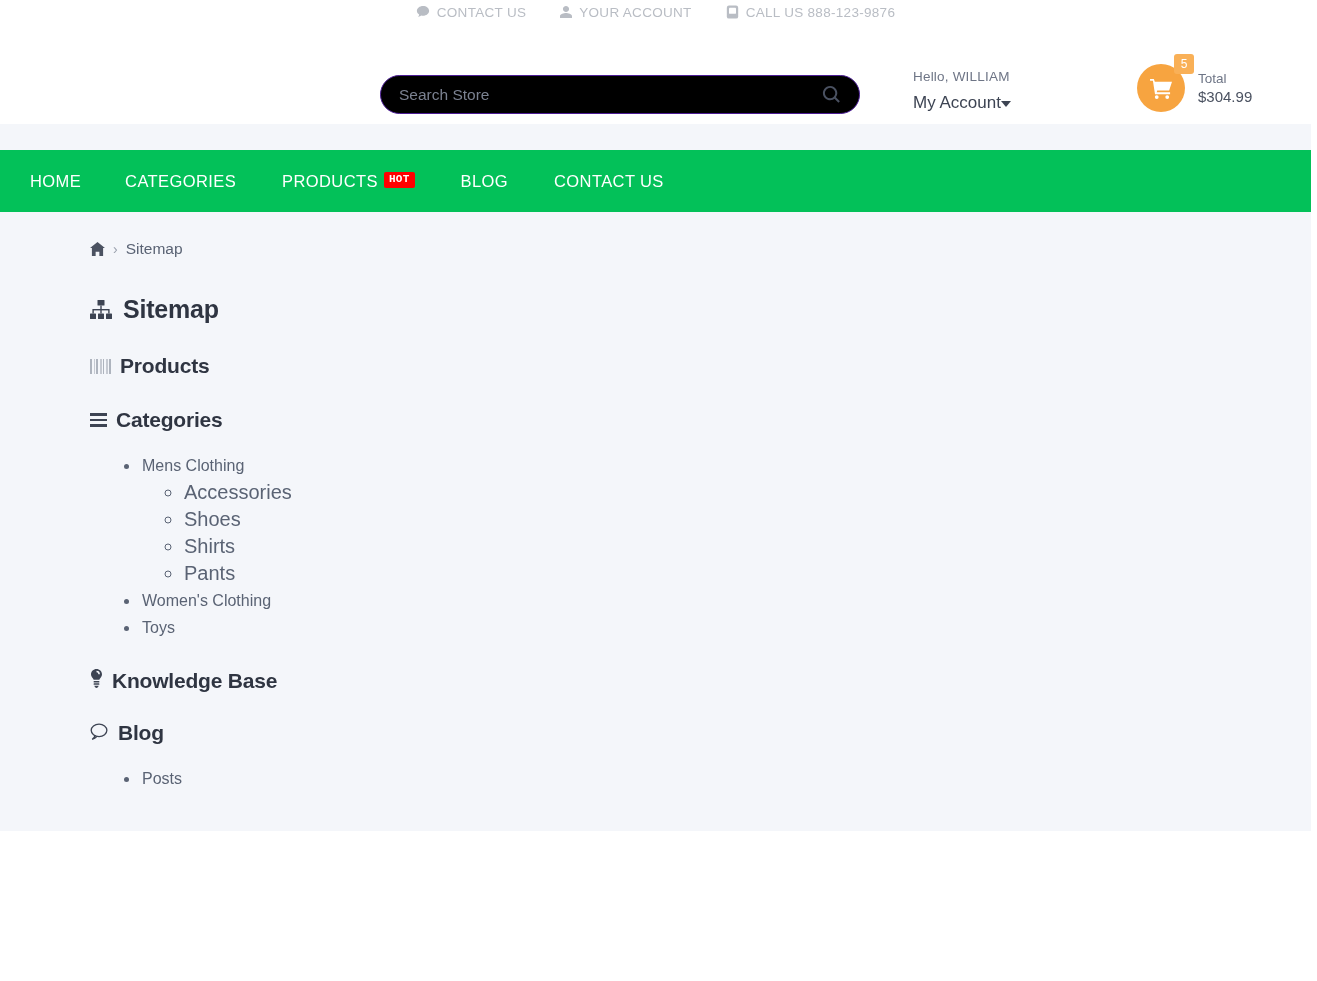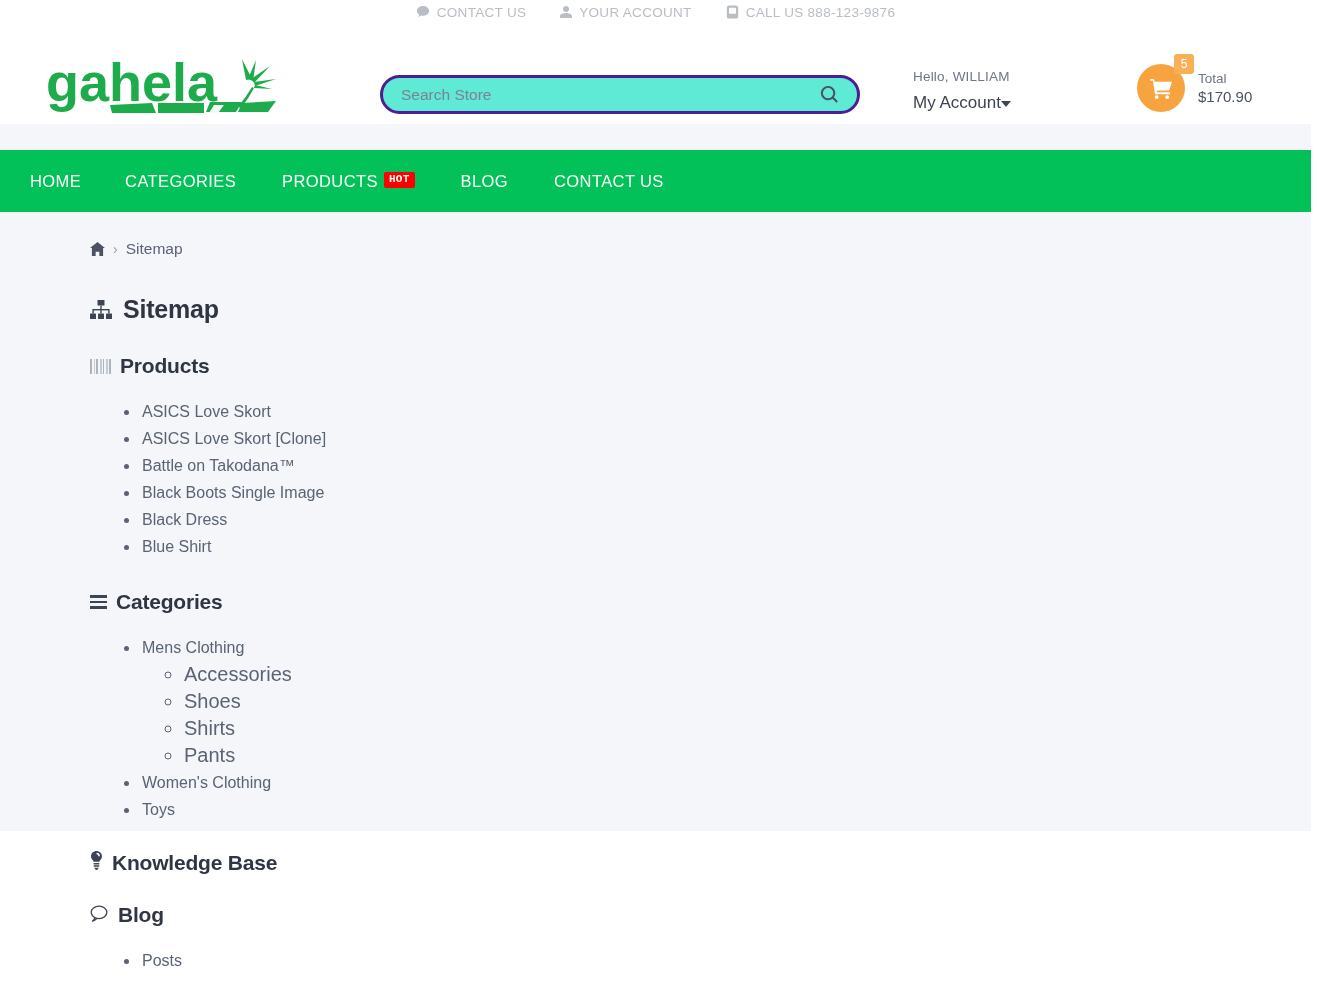--- a/index.html
+++ b/index.html
@@ -50,23 +50,23 @@
   }
   .logo svg { display: block; }
 
   .search-wrap {
     position: absolute;
     left: 380px; top: 53px;
     width: 480px; height: 39px;
   }
   .search-box {
     width: 100%; height: 100%;
-    border: 3px solid #4c1d95;
+    border: 1px solid #4c1d95;
     border-radius: 20px;
-    background: #5eead4;
+    background: #000000;
     display: flex;
     align-items: center;
     padding: 0 16px 0 18px;
   }
   .search-box input {
     flex: 1;
     border: none;
     outline: none;
     font-family: "Liberation Sans", sans-serif;
     font-size: 15.5px;
@@ -287,42 +287,20 @@
             <rect x="0.5" y="0.5" width="13" height="15" rx="2.5"></rect>
             <rect x="3" y="3" width="8" height="7" rx="1" fill="#ffffff"></rect>
           </svg>
       </span>
       <span>CALL US 888-123-9876</span>
     </a>
   </div>
 
   <div class="header">
 
-    <a class="logo" href="#">
-      <svg width="252" height="62" viewBox="0 0 252 62" aria-hidden="true">
-        <g fill="#1eab4b">
-          <text x="0" y="46" font-family="Liberation Sans, sans-serif" font-size="54" font-weight="bold" fill="#1eab4b">gahela</text>
-        </g>
-        <g fill="#1eab4b">
-          <path d="M196 4 L206 24 L200 25 Z"></path>
-          <path d="M210 5 L207 26 L202 24 Z"></path>
-          <path d="M224 11 L208 28 L205 24 Z"></path>
-          <path d="M230 24 L209 31 L208 27 Z"></path>
-          <path d="M226 34 L208 33 L209 30 Z"></path>
-          <path d="M206 32 Q200 42 192 52 L195 53 Q203 43 208 33 Z"></path>
-        </g>
-        <g fill="#1eab4b">
-          <path d="M64 50 L106 48 L110 58 L66 58 Z"></path>
-          <path d="M112 48 L158 48 L158 58 L112 58 Z"></path>
-          <path d="M164 47 L196 47 L190 57 L160 57 Z"></path>
-          <path d="M168 50 L178 50 L172 58 L163 58 Z" fill="#f4f6fa"></path>
-          <path d="M196 48 L230 46 L222 57 L192 57 Z"></path>
-        </g>
-      </svg>
-    </a>
 
     <div class="search-wrap">
       <form class="search-box">
         <input type="text" placeholder="Search Store" value="" style="">
         <button class="search-btn" type="submit">
           <span>
             <svg width="19" height="19" viewBox="0 0 20 20">
                 <path d="M8.5 1a7.5 7.5 0 1 0 4.6 13.4l4.2 4.2 1.5-1.5-4.2-4.2A7.5 7.5 0 0 0 8.5 1zm0 2a5.5 5.5 0 1 1 0 11 5.5 5.5 0 0 1 0-11z"></path>
               </svg>
           </span>
@@ -342,21 +320,21 @@
       <div class="cart-circle">
         <span>
           <svg width="23" height="21" viewBox="0 0 24 22">
               <path d="M0 1h4l1 3h18l-3 9H7.5l-.5 2h14v2H5.2L3 3H0V1zm7 17a2 2 0 1 1 0 4 2 2 0 0 1 0-4zm11 0a2 2 0 1 1 0 4 2 2 0 0 1 0-4z"></path>
             </svg>
         </span>
         <span class="cart-badge">5</span>
       </div>
       <div class="cart-text">
         <div class="lbl">Total</div>
-        <div class="amt">$170.90</div>
+        <div class="amt">$304.99</div>
       </div>
     </div>
   </div>
 
   <div class="nav">
     <a class="nav-item" href="#">
       <span>HOME</span>
     </a>
     <a class="nav-item" href="#">
       <span>CATEGORIES</span>
@@ -411,28 +389,20 @@
             <i class="thin lt"></i>
             <i></i>
             <i class="lt"></i>
             <i class="thin"></i>
             <i class="lt"></i>
             <i></i>
         </span>
       </span>
       <span>Products</span>
     </h2>
-    <ul class="sm-list">
-      <li><a class="sm-link" href="#">ASICS Love Skort</a></li>
-      <li><a class="sm-link" href="#">ASICS Love Skort [Clone]</a></li>
-      <li><a class="sm-link" href="#">Battle on Takodana™</a></li>
-      <li><a class="sm-link" href="#">Black Boots Single Image</a></li>
-      <li><a class="sm-link" href="#">Black Dress</a></li>
-      <li><a class="sm-link" href="#">Blue Shirt</a></li>
-    </ul>
 
     <h2 class="section-title">
       <span>
         <span class="hamburger">
             <i></i>
             <i></i>
             <i></i>
           </span>
       </span>
       <span>Categories</span>

